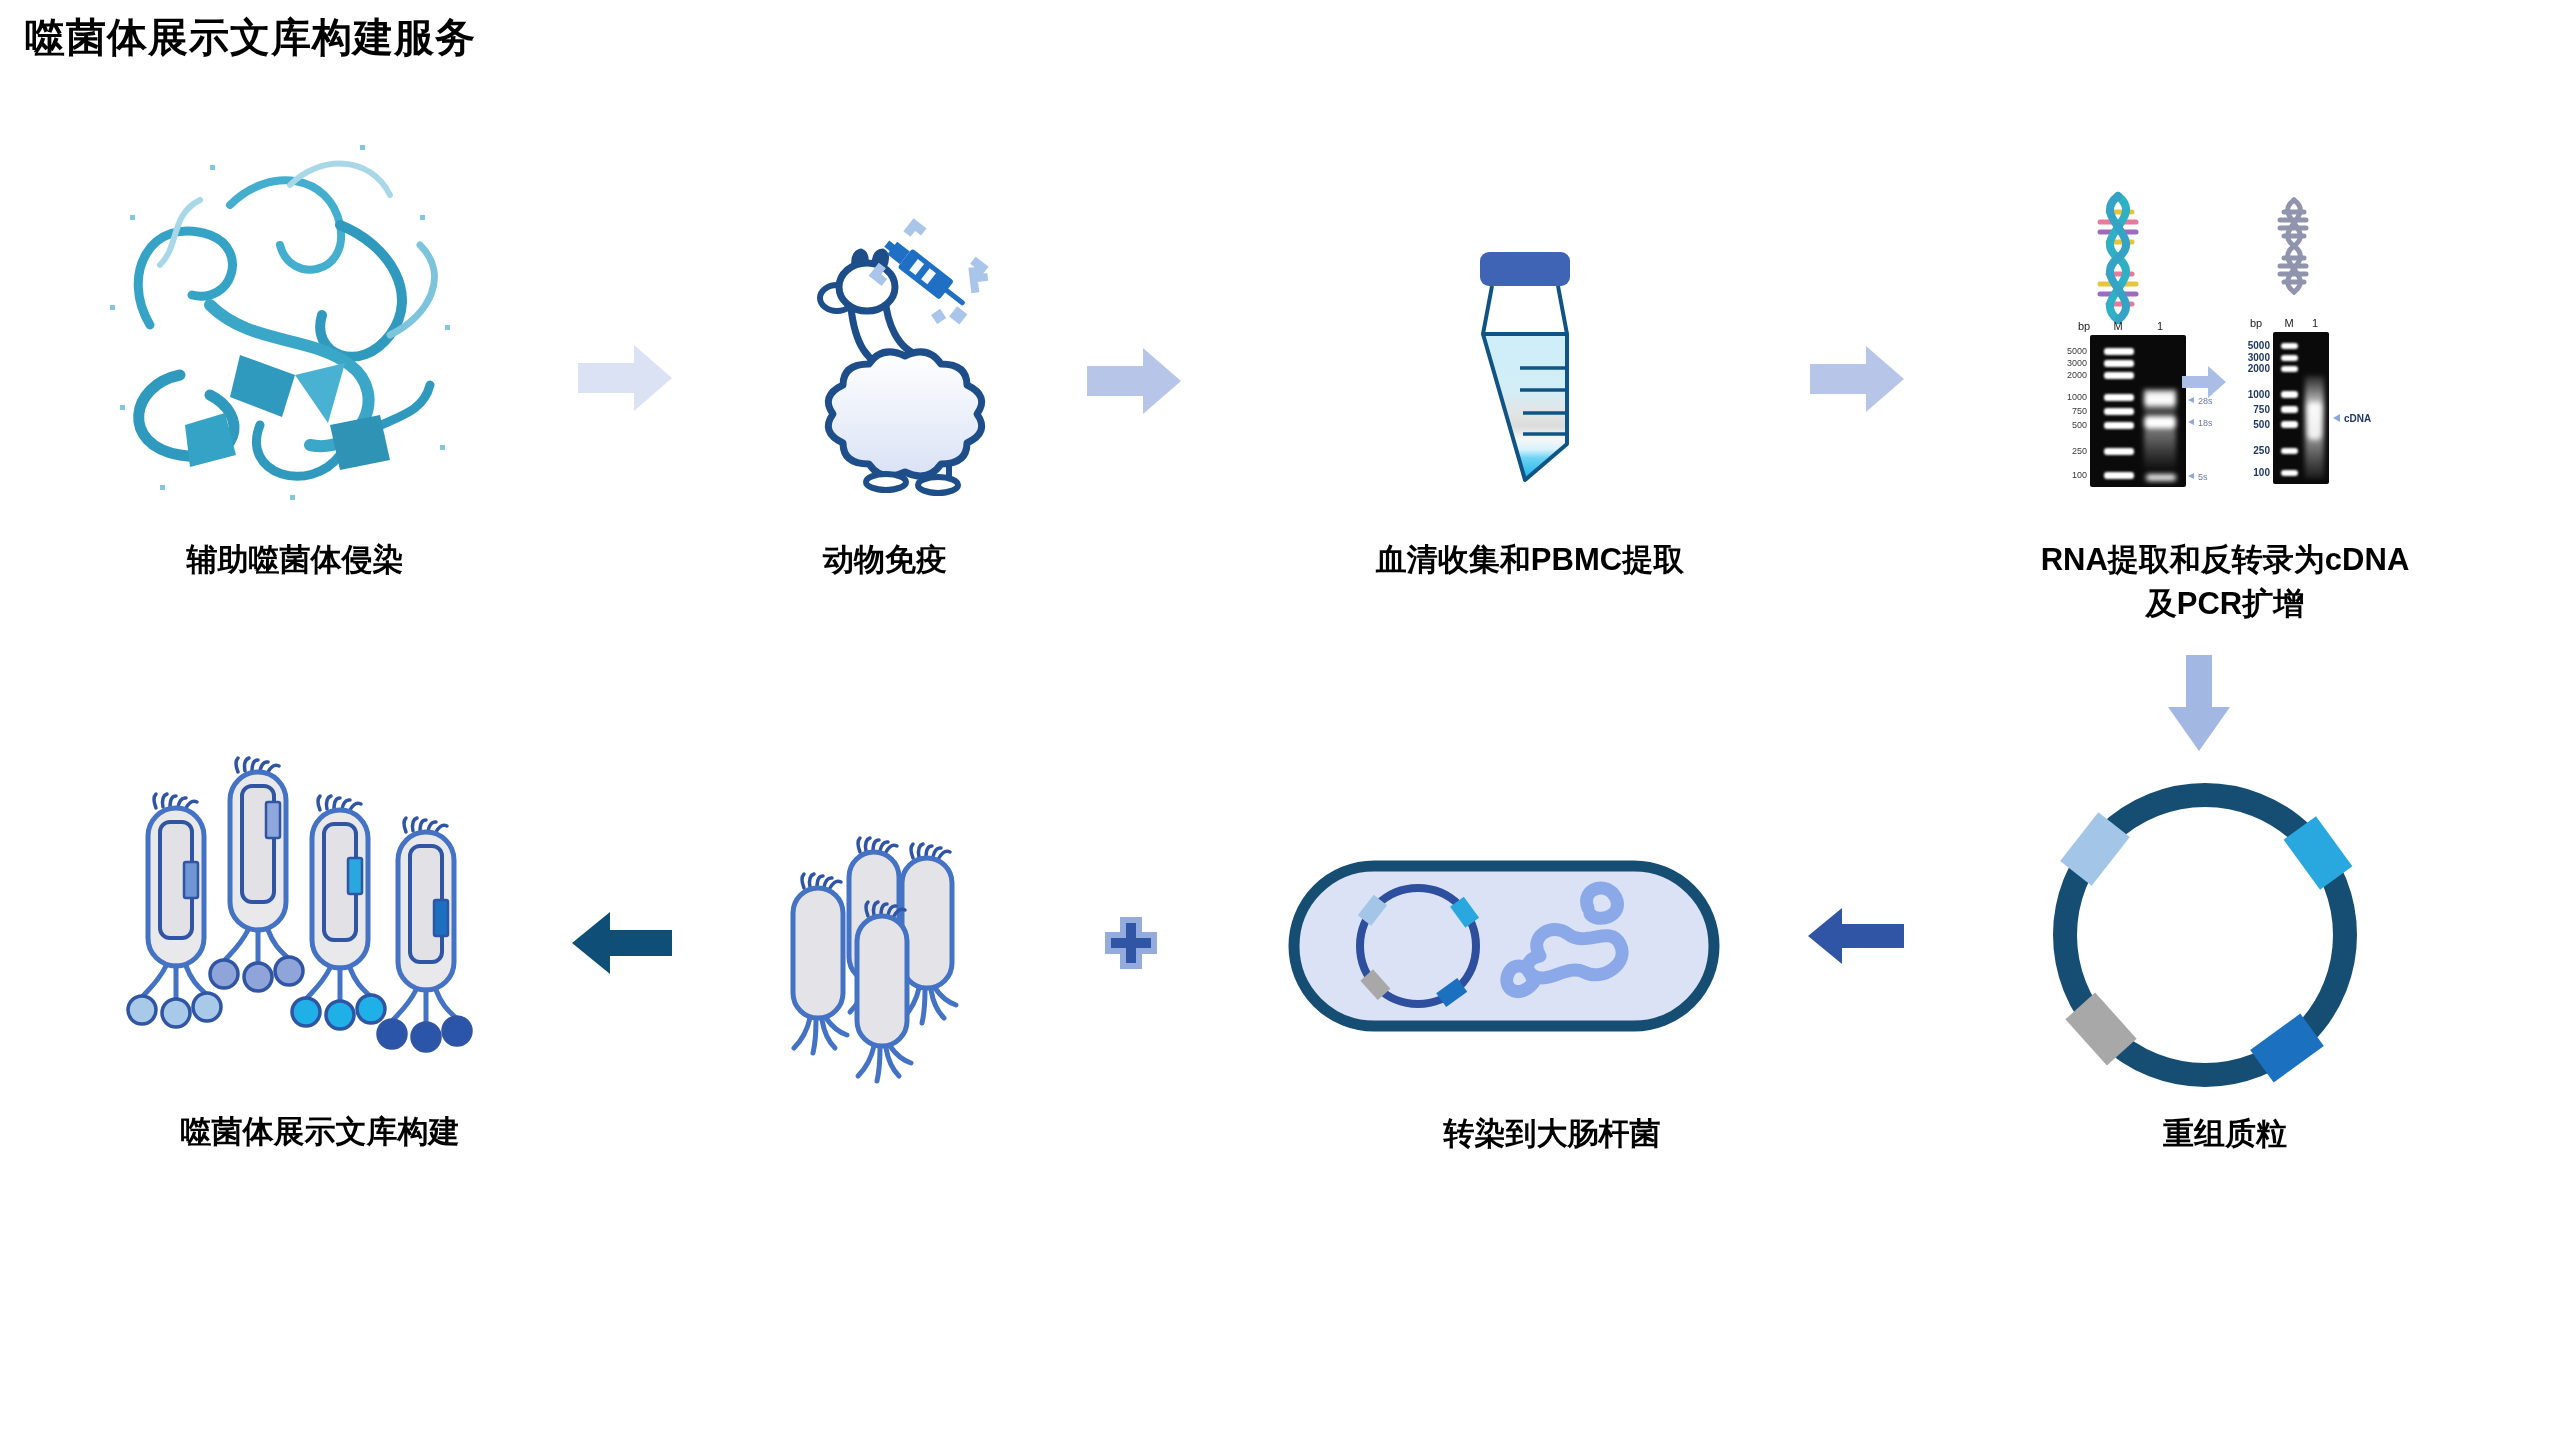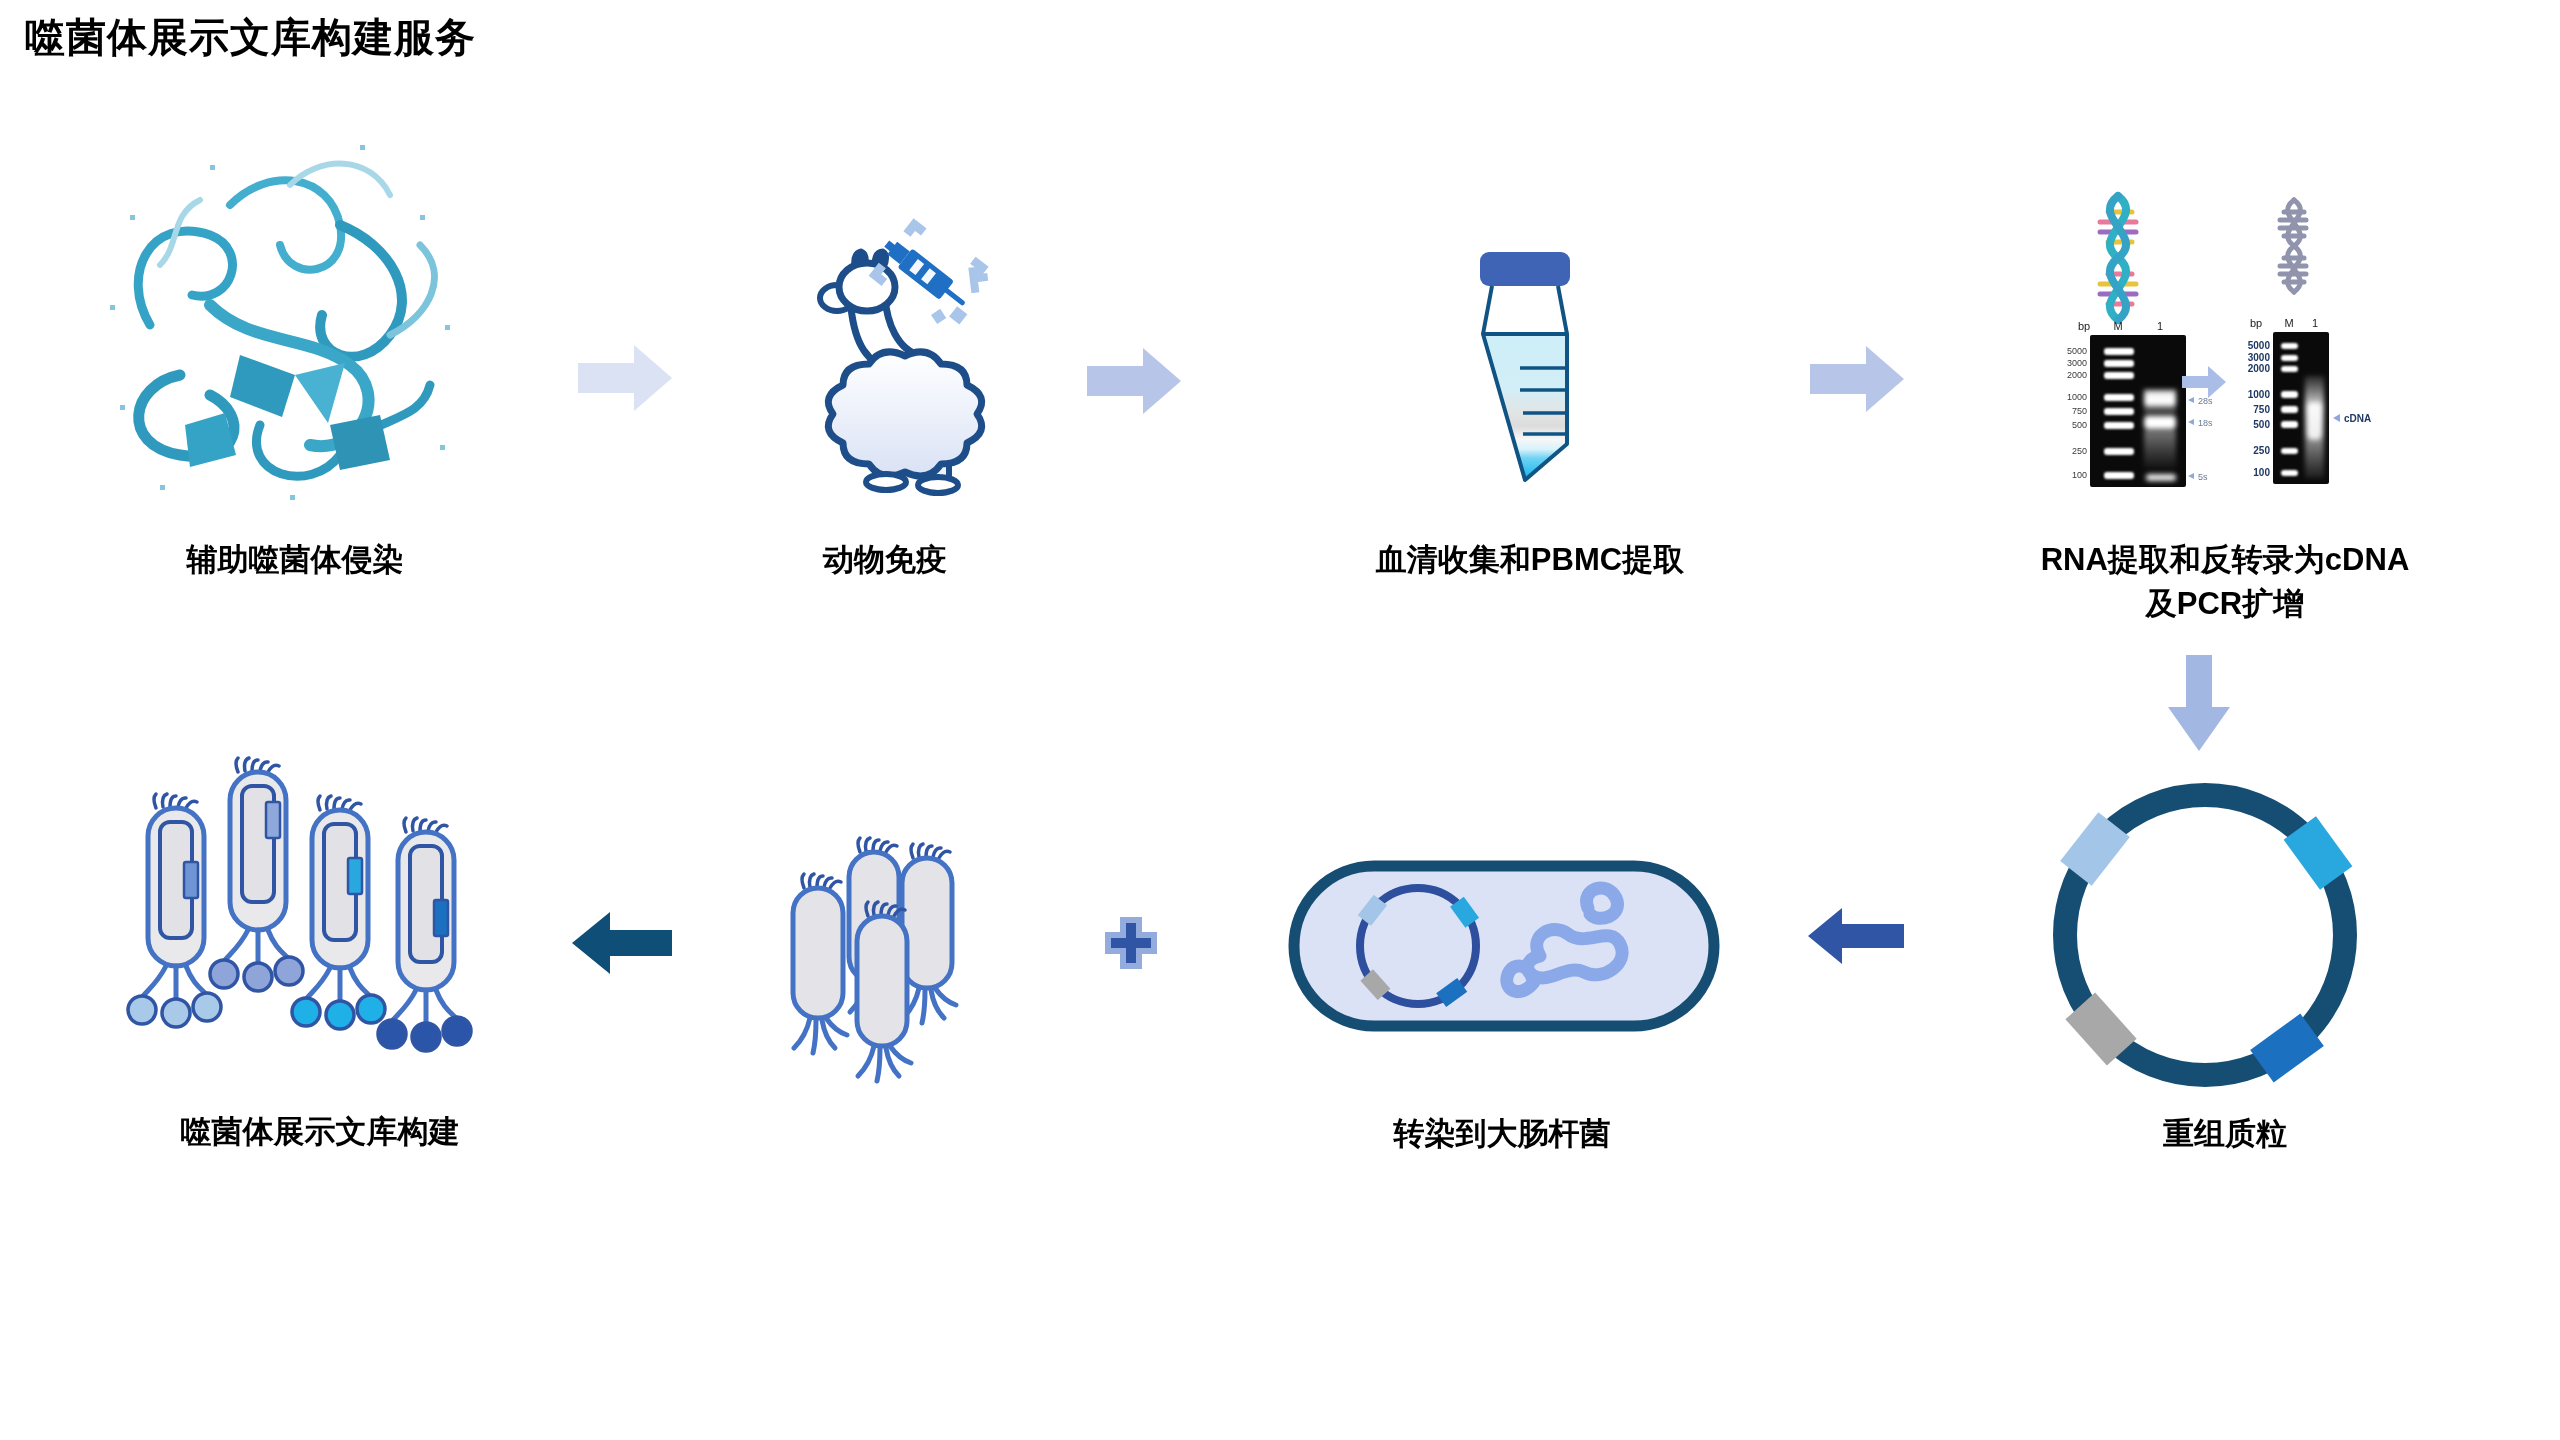--- a/index.html
+++ b/index.html
@@ -414,16 +414,16 @@
       <rect x="44" y="84" width="14" height="36" rx="2" fill="#1c70c0" stroke="var(--phage-crown)" stroke-width="2.5"></rect>
       <g fill="#2a55a8" stroke="var(--phage-crown)" stroke-width="3.5">
         <circle cx="2" cy="218" r="14"></circle>
           <circle cx="36" cy="221" r="14"></circle>
           <circle cx="67" cy="215" r="14"></circle>
       </g>
     </g>
   </svg>
 
   <div class="abs step-label" style="left:95px;top:1110px;width:450px;">噬菌体展示文库构建</div>
-  <div class="abs step-label" style="left:1302px;top:1112px;width:400px;">转染到大肠杆菌</div>
+  <div class="abs step-label" style="left:1352px;top:1112px;width:400px;">转染到大肠杆菌</div>
   <div class="abs step-label" style="left:2025px;top:1112px;width:400px;">重组质粒</div>
 
 </div>
 
 </body></html>

